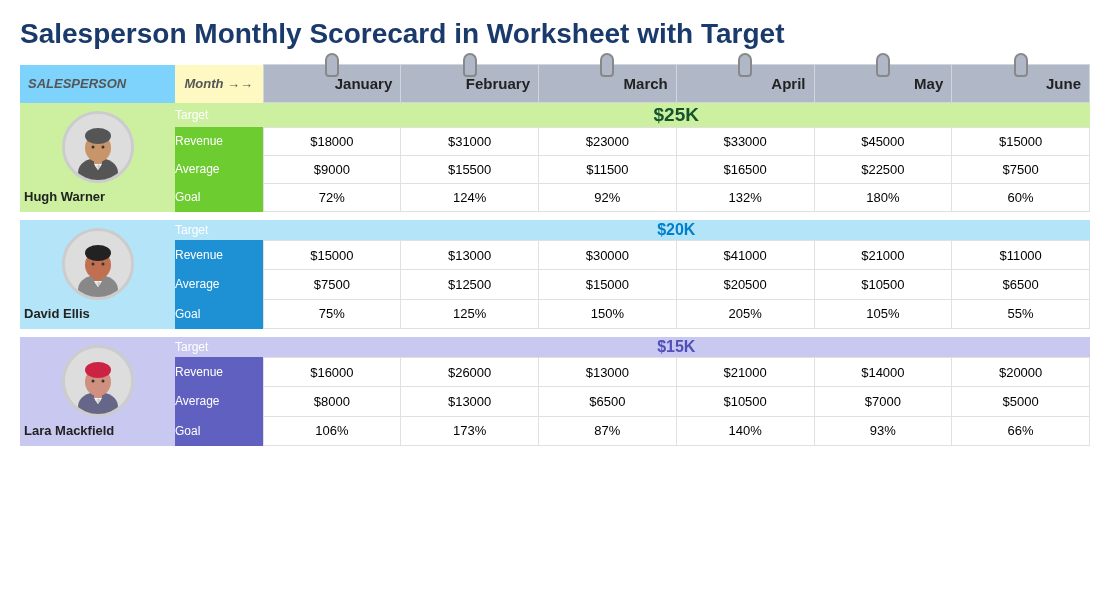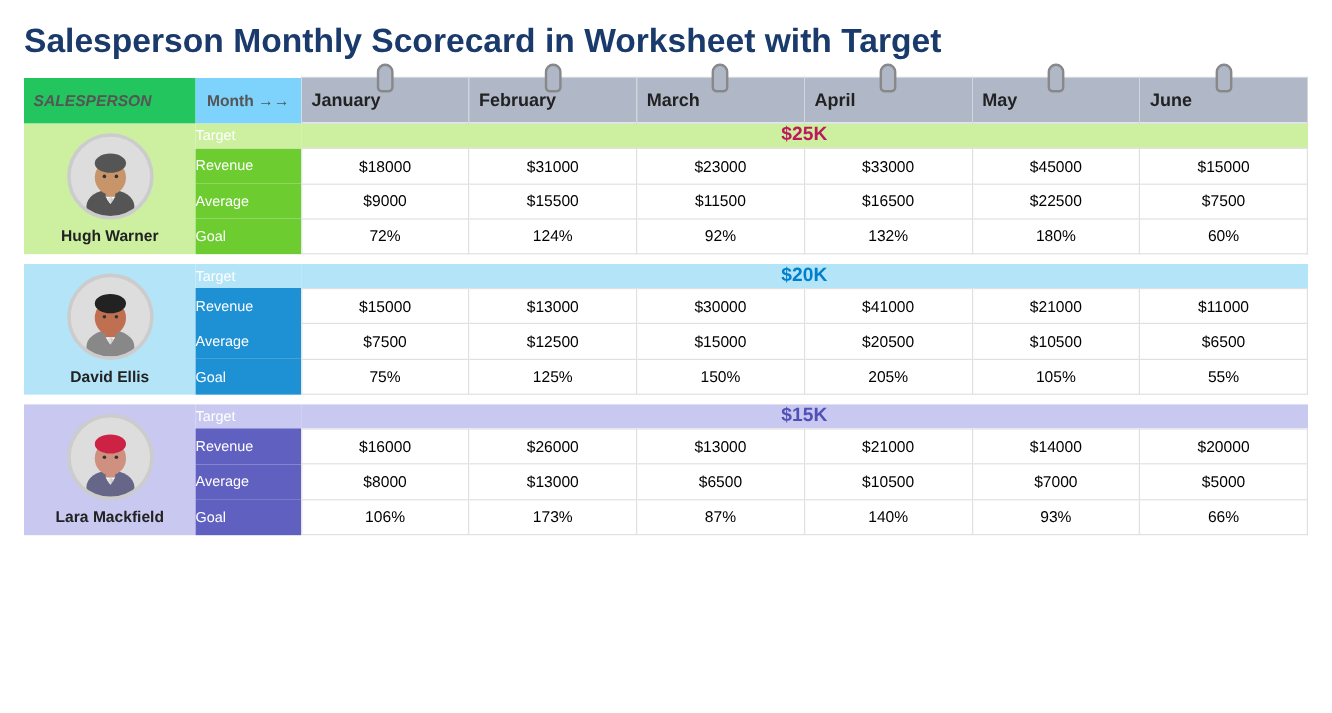--- a/index.html
+++ b/index.html
@@ -19,35 +19,36 @@
     .scorecard-table {
       width: 100%;
       border-collapse: collapse;
     }
     
     .header-row th {
       background: #b0b8c8;
       color: #222;
       font-weight: bold;
       font-size: 15px;
-      text-align: left;
+      text-align: right;
       padding: 10px 8px;
       border: 1px solid #d0d5de;
     }
     .header-row th.salesperson-header {
-      background: #22c55e;
+      background: #7dd3fc;
       font-style: italic;
       font-size: 13px;
       color: #555;
       text-align: left;
       padding-left: 8px;
       border: none;
     }
     .header-row th.month-header {
-      background: #7dd3fc;
+      background: #fef9c3;
+      font-style: italic;
       font-size: 13px;
       color: #555;
       text-align: center;
       border: none;
     }
     
     .month-col-header {
       position: relative;
     }
     .pin {
@@ -56,23 +57,23 @@
       height: 24px;
       background: #b0b8c8;
       border-radius: 7px 7px 4px 4px;
       position: absolute;
       top: -12px;
       left: 50%;
       transform: translateX(-50%);
       border: 2px solid #888;
     }
     .person-cell {
-      text-align: center;
+      text-align: left;
       vertical-align: middle;
-      width: 143px;
+      width: 155px;
       padding: 8px 4px;
       background: #fff;
     }
     .person-avatar {
       width: 72px;
       height: 72px;
       border-radius: 50%;
       overflow: hidden;
       margin: 0 auto 6px auto;
       border: 3px solid #ccc;
@@ -95,23 +96,23 @@
     }
     
     .hw-label-col {
       background: #6dcc30;
       color: #fff;
     }
     .hw-target-row td {
       background: #ccf0a0;
     }
     .hw-target-value {
-      color: #be185d;
-      font-weight: bold;
-      font-size: 16px;
+      color: #14532d;
+      font-weight: bold;
+      font-size: 19px;
       text-align: center;
     }
     
     .de-label-col {
       background: #1e90d4;
       color: #fff;
     }
     .de-target-row td {
       background: #b3e4f7;
     }

